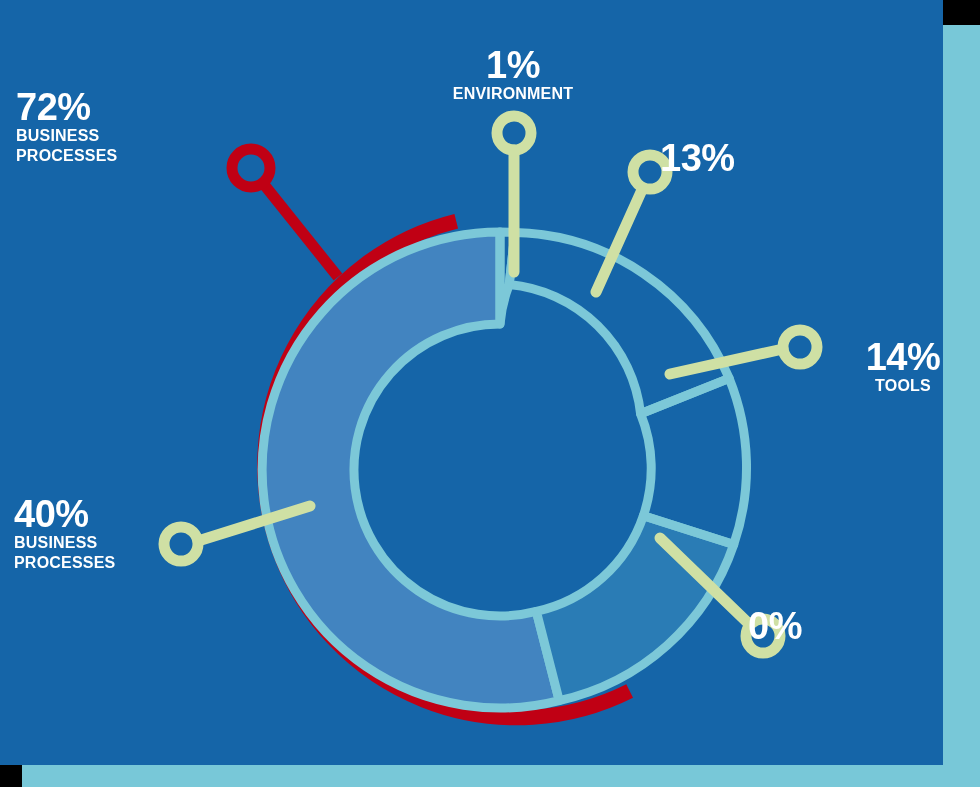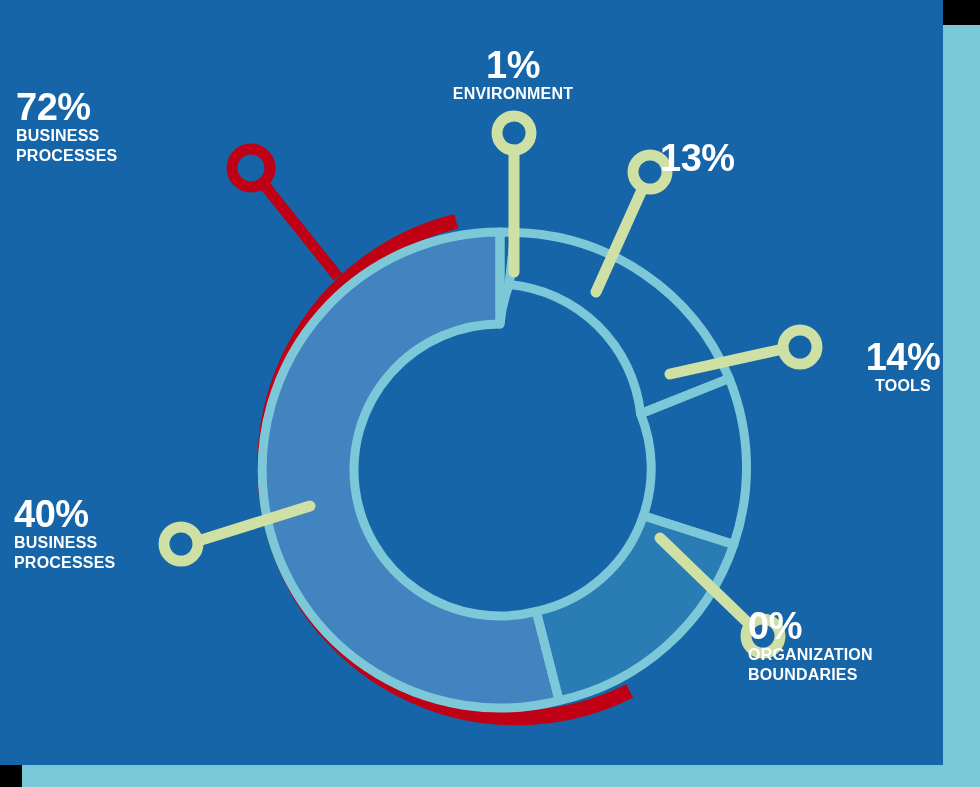--- a/index.html
+++ b/index.html
@@ -161,24 +161,20 @@
     <div class="label-pct">13%</div>
   </div>
 
   <div class="label-group align-left" id="lbl-people">
     <div class="label-pct">14%</div>
     <div class="label-name">TOOLS</div>
   </div>
 
   <div class="label-group align-left" id="lbl-org">
     <div class="label-pct">0%</div>
-    <div class="label-name">
-      <div>ORGANIZATION</div>
-      <div>BOUNDARIES</div>
-    </div>
   </div>
 
   <div class="label-group align-right" id="lbl-bizproc">
     <div class="label-pct">40%</div>
     <div class="label-name">
       <div>BUSINESS</div>
       <div>PROCESSES</div>
     </div>
   </div>
 

